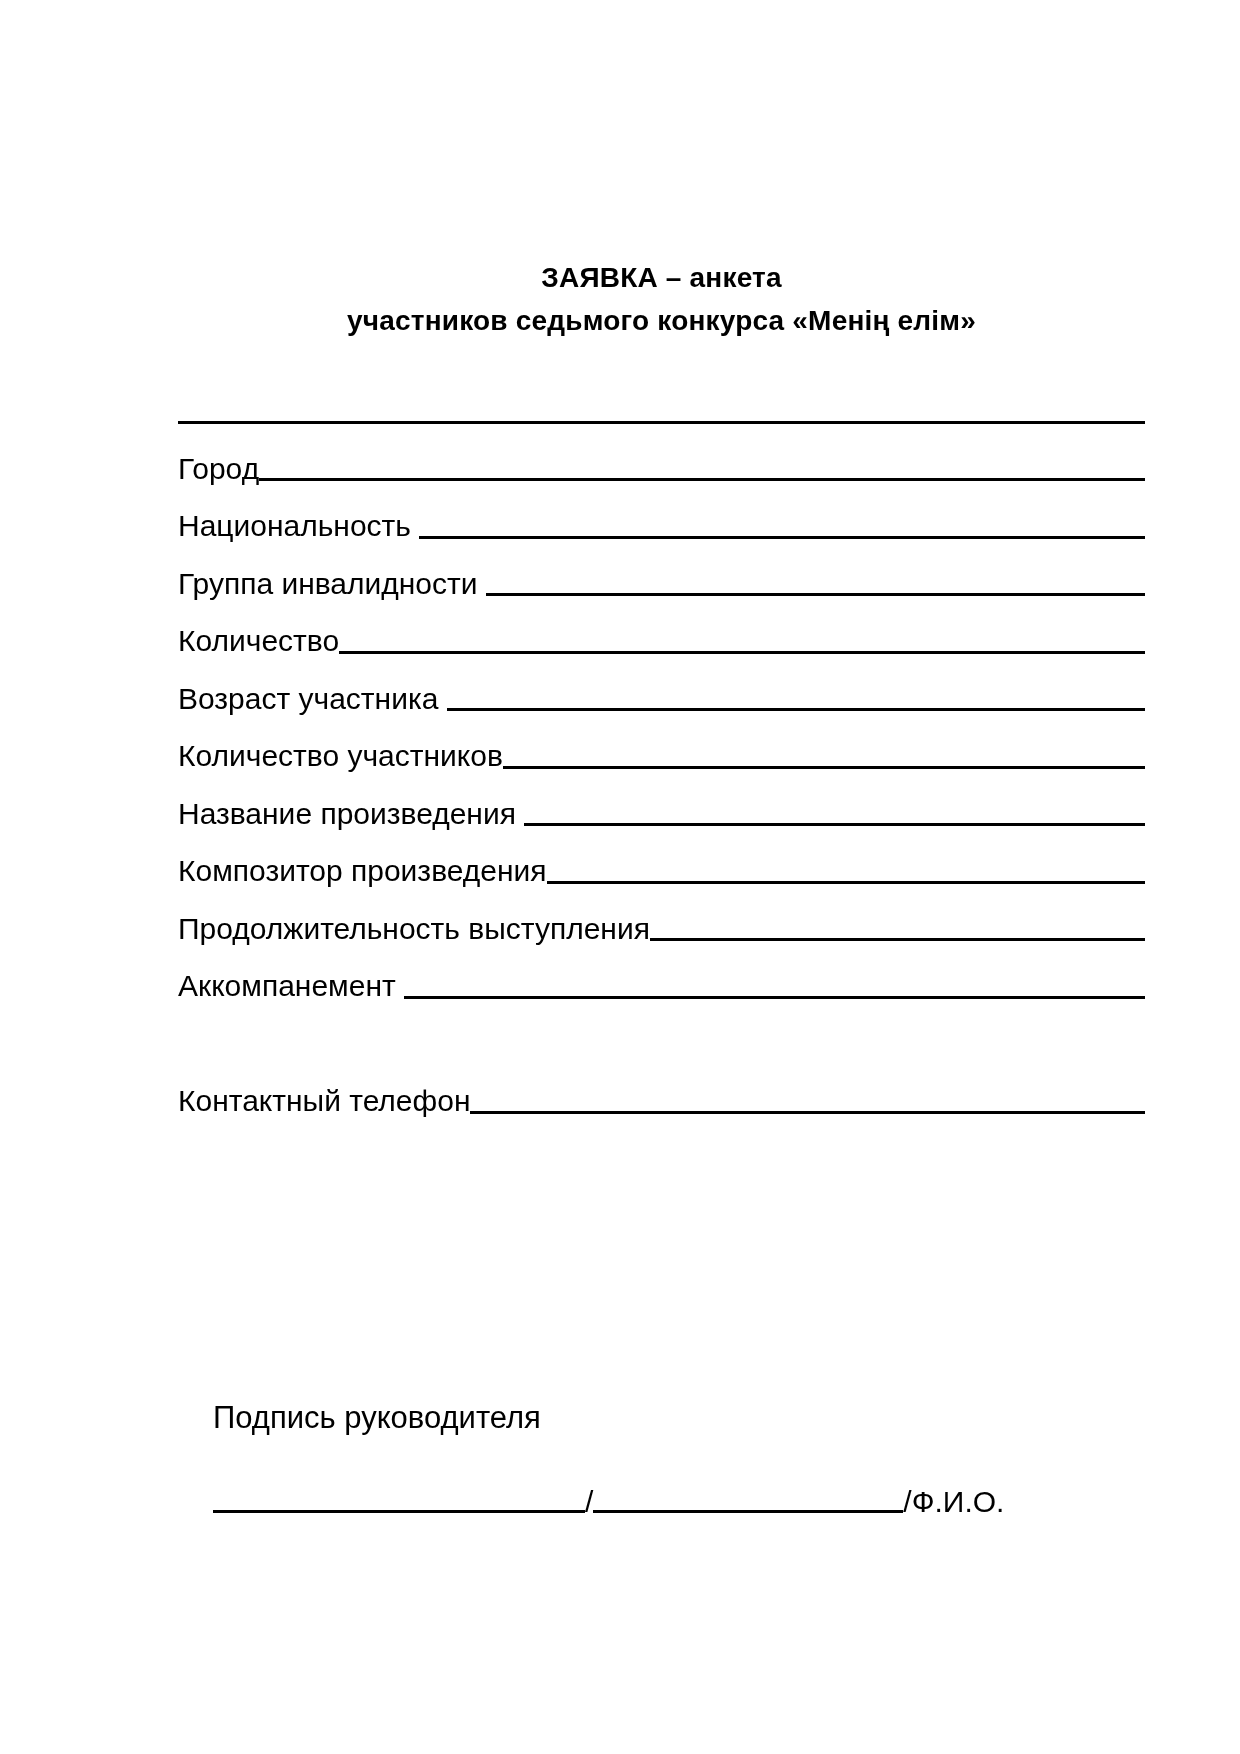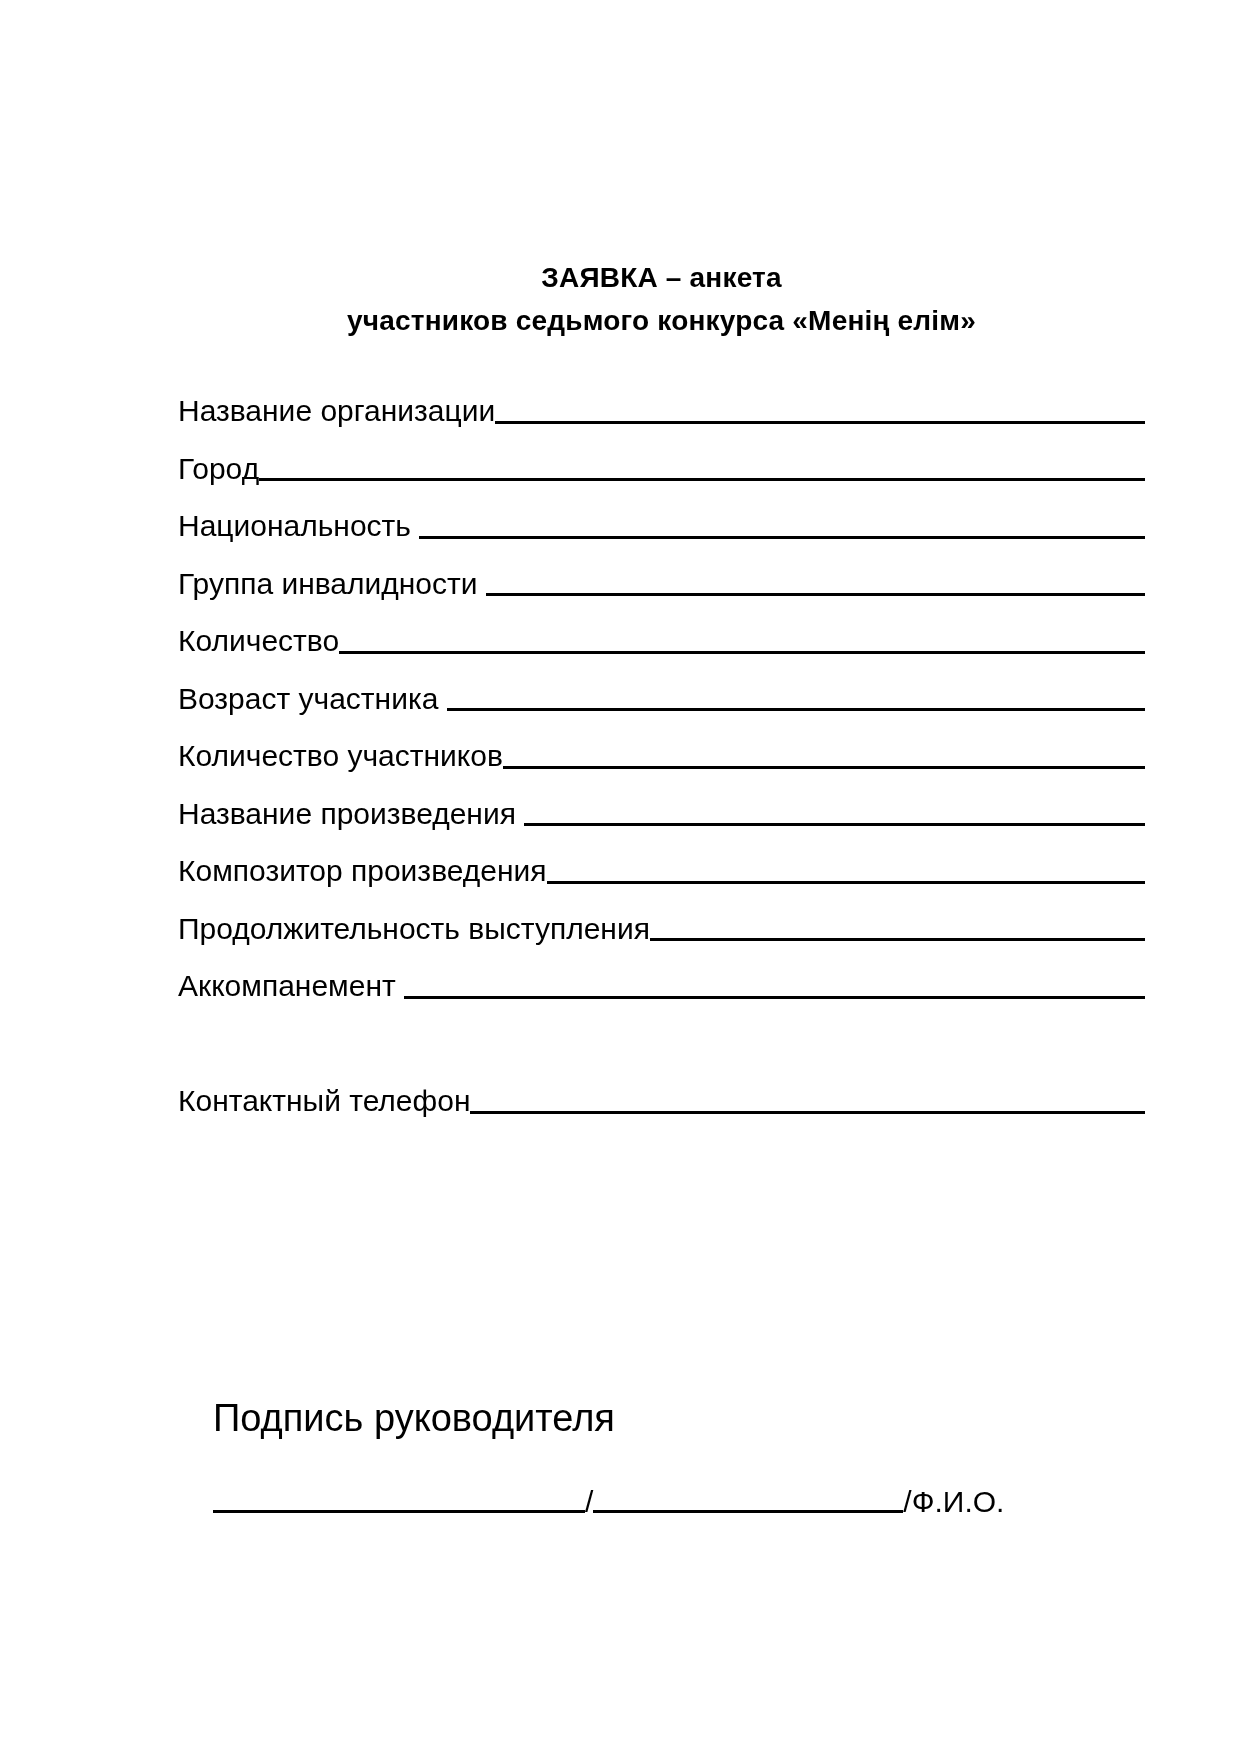--- a/index.html
+++ b/index.html
@@ -51,21 +51,21 @@
   .field-blank {
     flex: 1 1 auto;
     border-bottom: 3px solid #000000;
     margin-bottom: 4px;
     height: 0;
   }
   .signature-label {
     position: absolute;
     top: 1400px;
     left: 213px;
-    font-size: 38px;
+    font-size: 31px;
     line-height: 36px;
   }
   .signature-line {
     position: absolute;
     top: 1484px;
     left: 213px;
     display: flex;
     align-items: baseline;
     font-size: 30px;
     line-height: 36px;
@@ -85,21 +85,20 @@
 <div class="page">
 
   <div class="doc-title">
     <div>ЗАЯВКА – анкета</div>
     <div>участников седьмого конкурса «Менің елім»</div>
   </div>
 
   <div class="fields">
 
     <div class="field-row">
-      <span class="field-label">Название организации</span>
       <span class="field-blank"></span>
     </div>
 
     <div class="field-row">
       <span class="field-label">Город</span>
       <span class="field-blank"></span>
     </div>
 
 
     <div class="field-row">

